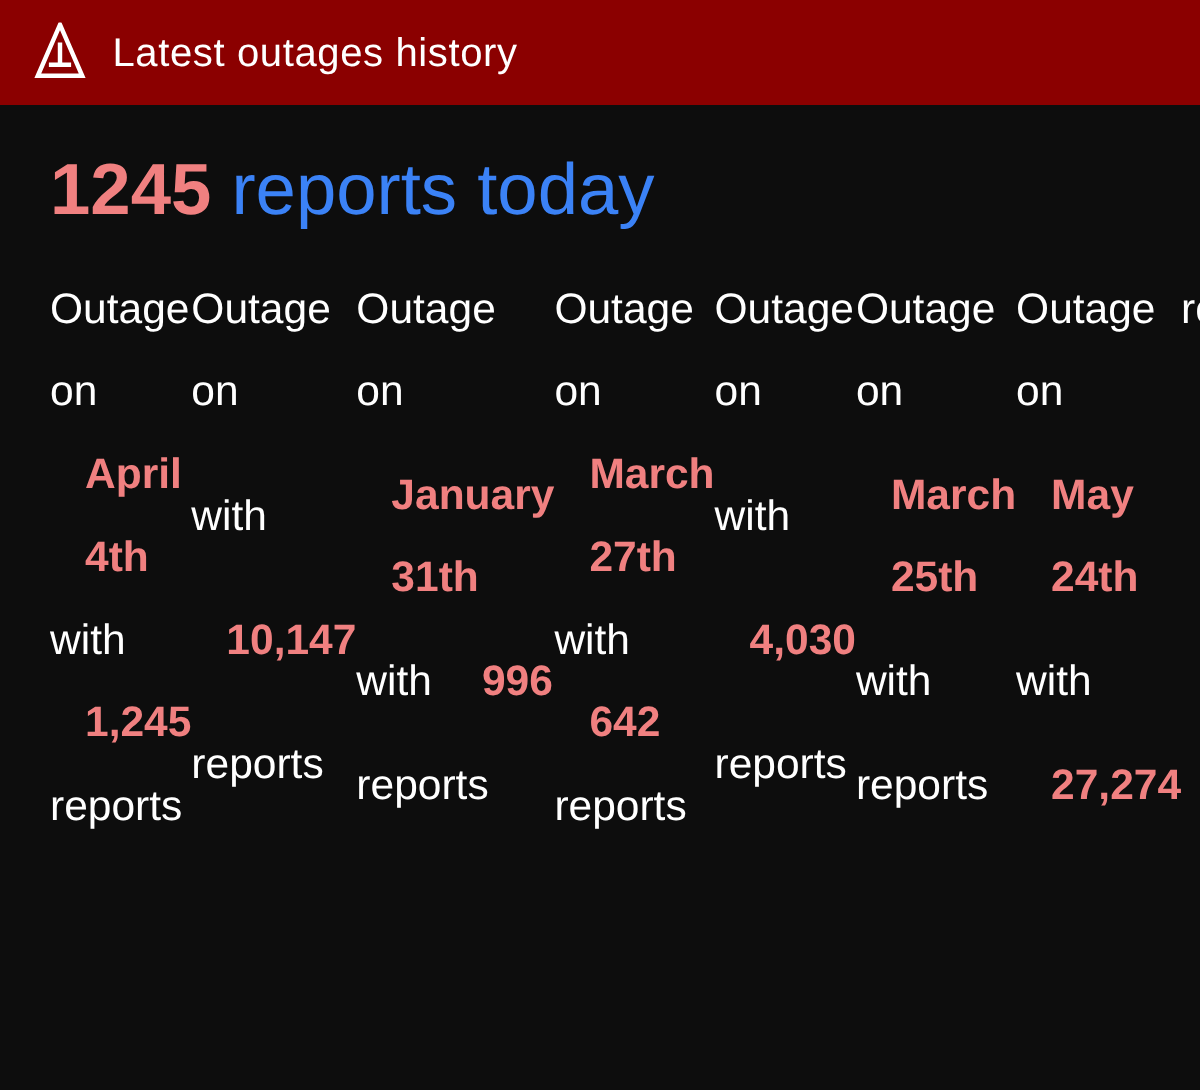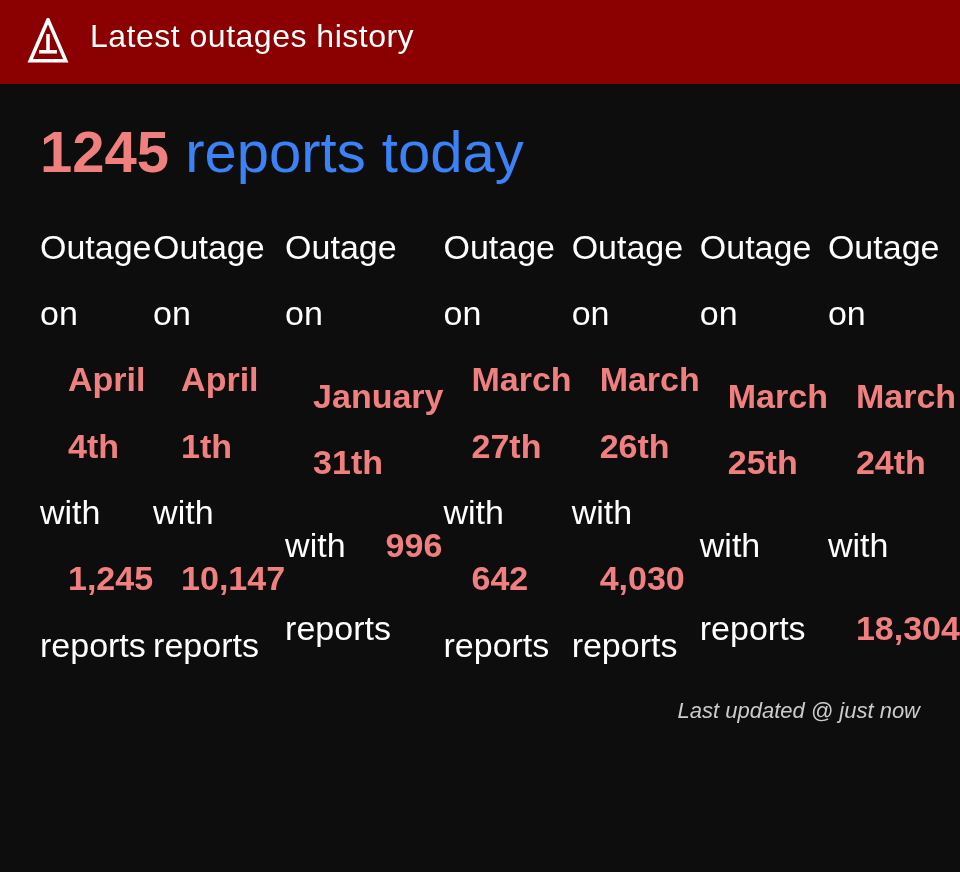--- a/index.html
+++ b/index.html
@@ -14,20 +14,21 @@
       background-color: #0d0d0d;
       font-family: 'Arial', sans-serif;
       color: #ffffff;
       overflow: hidden;
     }
 
     .header {
       background-color: #8b0000;
       padding: 18px 24px;
       display: flex;
+      align-items: center;
       gap: 18px;
     }
 
     .apex-icon {
       width: 48px;
       height: 48px;
       flex-shrink: 0;
     }
 
     .header-title {
@@ -114,58 +115,55 @@
     <div class="outages-list" id="outages-container">
     <div class="outage-row">
         <span class="text-white">Outage on</span>
         <span class="text-pink">April 4th</span>
         <span class="text-white">with</span>
         <span class="text-pink">1,245</span>
         <span class="text-white">reports</span>
       </div>
         <div class="outage-row">
         <span class="text-white">Outage on</span>
-        <span class="text-pink">April 1th</span>
         <span class="text-white">with</span>
         <span class="text-pink">10,147</span>
         <span class="text-white">reports</span>
       </div>
         <div class="outage-row">
         <span class="text-white">Outage on</span>
         <span class="text-pink">January 31th</span>
         <span class="text-white">with</span>
         <span class="text-pink">996</span>
         <span class="text-white">reports</span>
       </div>
         <div class="outage-row">
         <span class="text-white">Outage on</span>
         <span class="text-pink">March 27th</span>
         <span class="text-white">with</span>
         <span class="text-pink">642</span>
         <span class="text-white">reports</span>
       </div>
         <div class="outage-row">
         <span class="text-white">Outage on</span>
-        <span class="text-pink">March 26th</span>
         <span class="text-white">with</span>
         <span class="text-pink">4,030</span>
         <span class="text-white">reports</span>
       </div>
         <div class="outage-row">
         <span class="text-white">Outage on</span>
         <span class="text-pink">March 25th</span>
         <span class="text-white">with</span>
         <span class="text-white">reports</span>
       </div>
         <div class="outage-row">
         <span class="text-white">Outage on</span>
-        <span class="text-pink">March 24th</span>
+        <span class="text-pink">May 24th</span>
         <span class="text-white">with</span>
-        <span class="text-pink">18,304</span>
+        <span class="text-pink">27,274</span>
       </div>
         <div class="outage-row">
           <span class="text-white">reports</span>
         </div>
       </div>
 
-    <div class="last-updated">Last updated @ just now</div>
   </div>
 </div>
 
 </body></html>

